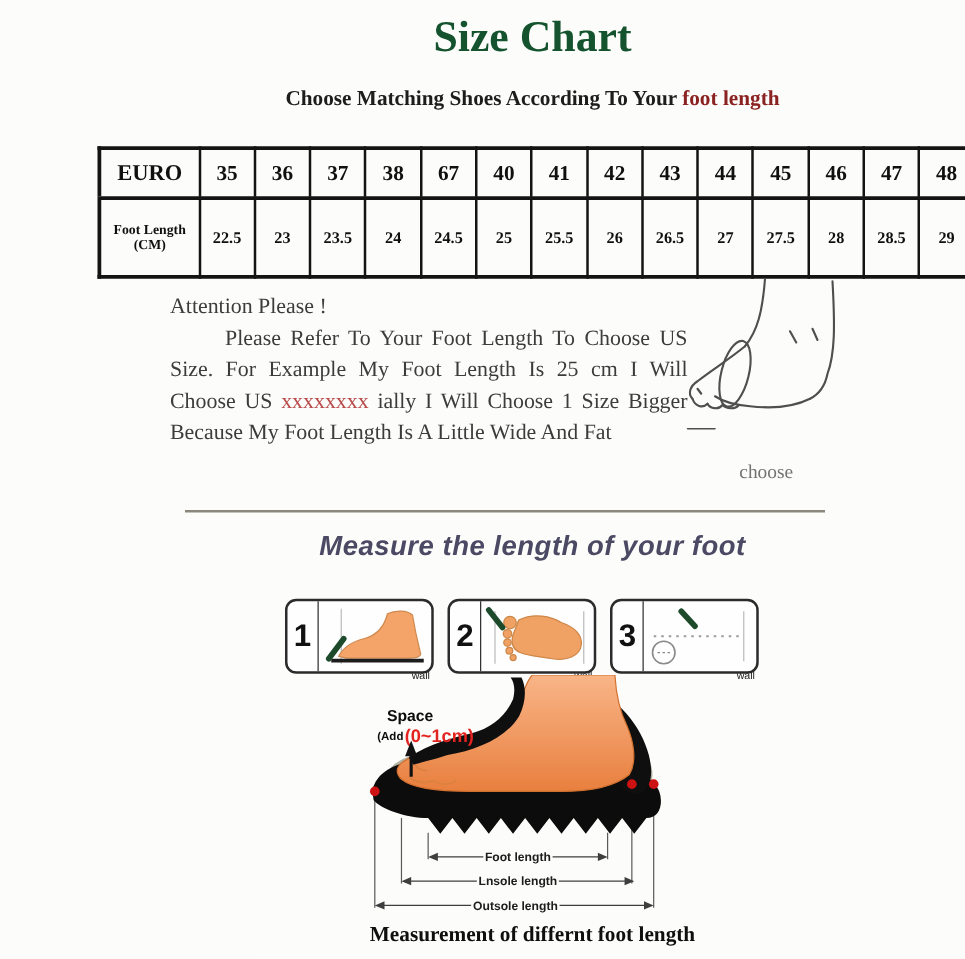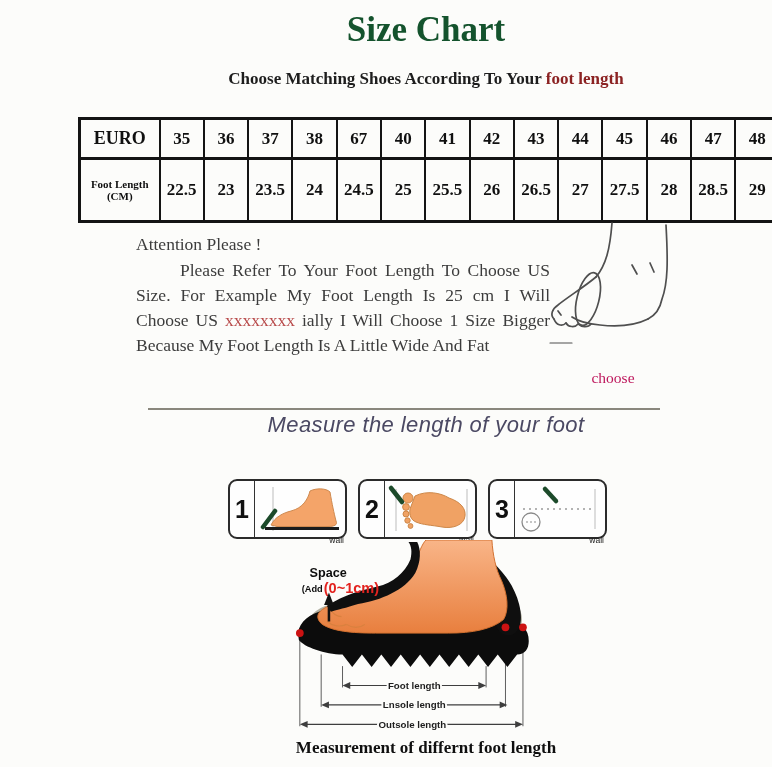--- a/index.html
+++ b/index.html
@@ -25,44 +25,44 @@
     border-collapse:collapse; table-layout:fixed;
     border:3px solid #141414;
   }
   .size-table th, .size-table td {
     border:2.4px solid #141414; text-align:center; vertical-align:middle;
     font-family:"Liberation Serif", serif; font-weight:bold; color:#101010;
     padding:0 2px;
   }
   .size-table tr.r1 th, .size-table tr.r1 td { height:37px; font-size:17px; }
   .size-table tr.r1 th { font-size:18px; }
-  .size-table tr.r2 th, .size-table tr.r2 td { height:60px; font-size:17px; }
+  .size-table tr.r2 th, .size-table tr.r2 td { height:60px; font-size:13px; }
   .size-table tr.r2 th { font-size:11px; line-height:1.12; }
   .size-table tr.r1 { border-bottom:3px solid #141414; }
   
   .attention {
     position:absolute; left:136px; top:234px; width:414px;
     font-size:17.5px; color:#3c3c3c;
   }
   .attention .att-heading { margin:0 0 3px 0; }
   .attention p { margin:0; text-align:justify; text-indent:44px; line-height:25px; }
   .attention .red { color:#b84a4a; }
   .foot-sketch { position:absolute; left:548px; top:221px; }
   .choose-note {
     position:absolute; left:546px; top:369px; width:134px;
-    text-align:center; font-size:15.5px; color:#be185d; line-height:18px;
+    text-align:center; font-size:15.5px; color:#737373; line-height:18px;
   }
   .divider {
     position:absolute; left:148px; top:408px; width:512px; height:2px;
     background:#8a877d;
   }
   
   .measure-heading {
-    position:absolute; left:80px; top:412px; width:692px; text-align:center;
-    font-family:"Liberation Sans", sans-serif; font-weight:normal; font-style:italic;
+    position:absolute; left:80px; top:424px; width:692px; text-align:center;
+    font-family:"Liberation Sans", sans-serif; font-weight:bold; font-style:italic;
     font-size:22px; color:#4b4963; letter-spacing:.4px;
   }
   .panels { position:absolute; left:228px; top:479px; display:flex; gap:11px; }
   .panel {
     width:119px; height:60px; border:2.2px solid #2b2b2b; border-radius:9px;
     background:#fefefe; display:flex; position:relative; box-sizing:border-box;
   }
   .panel-num {
     width:24px; display:flex; align-items:center; justify-content:center;
     font-family:"Liberation Sans", sans-serif; font-weight:bold; font-size:25px;

